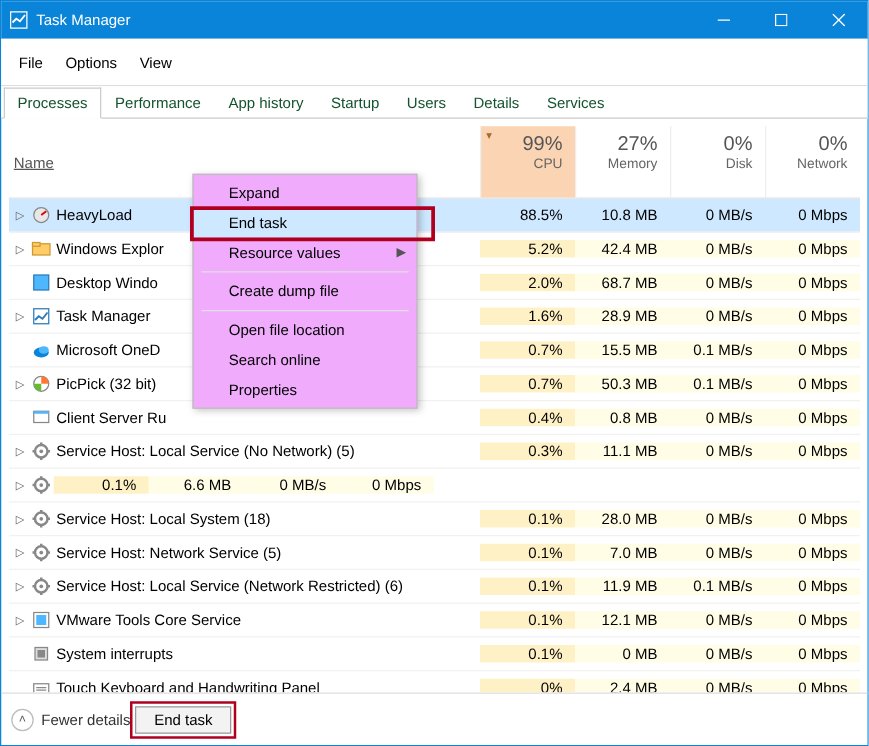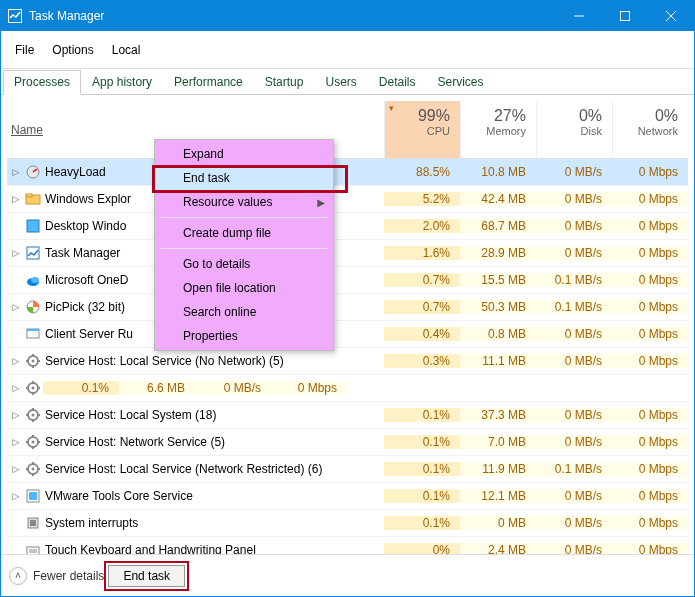--- a/index.html
+++ b/index.html
@@ -21,21 +21,21 @@
   .col-stat { width:76px; text-align:right; padding:6px 10px 6px 4px; border-left:1px solid #eee; }
   .col-stat .pct { font-size:16px; color:#555; }
   .col-stat .lbl { font-size:11px; color:#666; }
   .col-cpu { background:#fbd4b4; position:relative; }
   .col-cpu .sort { position:absolute; top:2px; left:4px; color:#a66b2e; font-size:9px; }
   .rows { flex:1; overflow:hidden; }
   .row { display:flex; align-items:center; height:27px; border-bottom:1px solid #f1f1f1; }
   .row .expand { width:16px; text-align:center; color:#666; font-size:9px; padding-left:2px;}
   .row .icon { width:20px; display:flex; align-items:center; justify-content:center; }
   .row .name { flex:1; padding-left:2px; white-space:nowrap; overflow:hidden; text-overflow:ellipsis; }
-  .cell { width:76px; text-align:right; padding:0 10px; font-size:12px; color:#a16207; }
+  .cell { width:76px; text-align:right; padding:0 10px; font-size:12px; color:#000000; }
   .cell.cpu { background:#fff1c6; }
   .cell.cpuhigh { background:#ffcc99; }
   .cell.other { background:#fffde6; }
   .row.selected { background:#cde8ff; }
   .row.selected .cell.cpu, .row.selected .cell.cpuhigh, .row.selected .cell.other { background:#cde8ff; }
   .footer { height:42px; border-top:1px solid #ddd; display:flex; align-items:center; padding:0 8px; }
   .fewer { display:flex; align-items:center; gap:6px; color:#333; }
   .chev { width:18px; height:18px; border:1px solid #bbb; border-radius:50%; display:flex; align-items:center; justify-content:center; font-size:10px; color:#555;}
   .endbtn { margin-left:auto; padding:3px 14px; border:1px solid #999; background:#f3f3f3; font-size:12px; }
   .endbtn-wrap { border:2px solid #b00020; padding:2px; }
@@ -73,27 +73,27 @@
         <svg width="10" height="10">
           <line x1="0" y1="0" x2="10" y2="10" stroke="#fff" stroke-width="1"></line>
           <line x1="10" y1="0" x2="0" y2="10" stroke="#fff" stroke-width="1"></line>
         </svg>
       </div>
   </div>
 
   <div class="menubar" id="menubar">
       <span>File</span>
       <span>Options</span>
-      <span>Local</span>
+      <span>View</span>
     </div>
 
   <div class="tabs" id="tabs">
       <div class="tab active">Processes</div>
+      <div class="tab">Performance</div>
       <div class="tab">App history</div>
-      <div class="tab">Performance</div>
       <div class="tab">Startup</div>
       <div class="tab">Users</div>
       <div class="tab">Details</div>
       <div class="tab">Services</div>
     </div>
 
   <div class="content">
     <div class="grid-head">
       <div class="col-name">Name</div>
       <div class="col-stat col-cpu">
@@ -261,21 +261,21 @@
               <g stroke="#888" stroke-width="2">
                 <line x1="8" y1="1" x2="8" y2="3"></line>
                 <line x1="8" y1="13" x2="8" y2="15"></line>
                 <line x1="1" y1="8" x2="3" y2="8"></line>
                 <line x1="13" y1="8" x2="15" y2="8"></line>
               </g>
             </svg>
           </div>
           <div class="name">Service Host: Local System (18)</div>
           <div class="cell cpu">0.1%</div>
-          <div class="cell other">37.3 MB</div>
+          <div class="cell other">28.0 MB</div>
           <div class="cell other">0 MB/s</div>
           <div class="cell other">0 Mbps</div>
         </div>
         <div class="row">
           <div class="expand">▷</div>
           <div class="icon">
             <svg class="ico" viewBox="0 0 16 16">
               <circle cx="8" cy="8" r="5" fill="none" stroke="#888" stroke-width="2"></circle>
               <circle cx="8" cy="8" r="1.5" fill="#888"></circle>
               <g stroke="#888" stroke-width="2">
@@ -368,19 +368,18 @@
     </div>
   </div>
 
   <div class="context-menu" id="ctx">
       <div class="ctx-item">Expand</div>
       <div class="ctx-item hl">End task</div>
       <div class="ctx-item">Resource values<span class="ctx-sub">▶</span></div>
       <div class="ctx-sep"></div>
       <div class="ctx-item">Create dump file</div>
       <div class="ctx-sep"></div>
-      <div class="ctx-item">Go to details</div>
       <div class="ctx-item">Open file location</div>
       <div class="ctx-item">Search online</div>
       <div class="ctx-item">Properties</div>
     </div>
   <div class="ctx-border"></div>
 </div>
 
 </body></html>

